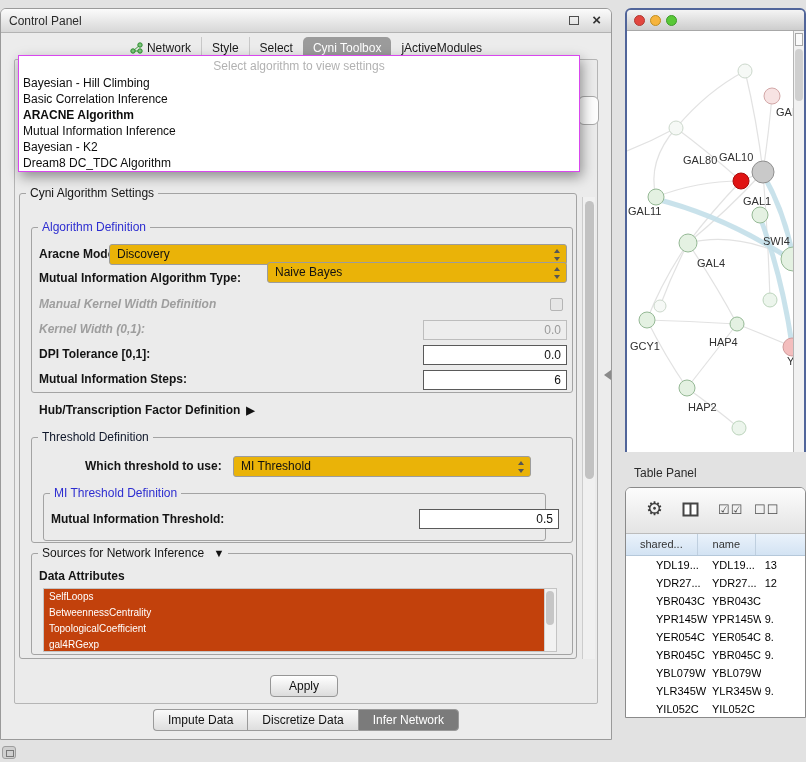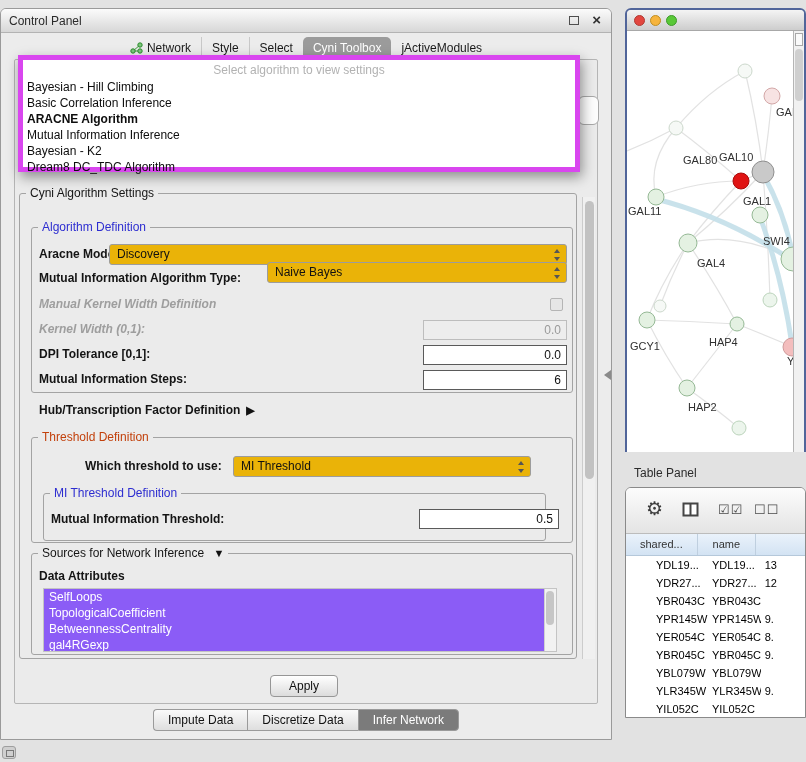--- a/index.html
+++ b/index.html
@@ -19,55 +19,55 @@
   .tab:first-child{border-left:none;text-align:right;}
   .tab.active{background:#9b9b9b;color:#fff;border-radius:5px 5px 0 0;border-left:none;}
   .tab.active + .tab{border-left:none;}
 
   .content{position:absolute;left:13px;top:50px;width:584px;height:645px;background:#ebebeb;border:1px solid #b5b5b5;border-radius:2px;}
 
   
   .group{position:absolute;border:1px solid #a3a3a3;border-radius:3px;}
   .legend{position:absolute;top:-8px;left:6px;background:#ebebeb;padding:0 4px;font-size:12px;color:#161616;white-space:nowrap;}
   .legend.blue{color:#2d2dd0;}
-  .legend.green{color:#c2410c;}
+  .legend.green{color:#0f172a;}
 
   .lbl{position:absolute;font-size:12px;font-weight:bold;color:#141414;white-space:nowrap;}
   .lbl.dis{color:#9e9e9e;font-style:italic;}
 
   .combo{position:absolute;background:#eab308;border:1px solid #9c9c9c;border-radius:3px;font-size:12px;color:#111;line-height:19px;height:21px;padding:0 20px 0 7px;white-space:nowrap;}
   .stepper{position:absolute;right:3px;top:50%;transform:translateY(-50%);width:11px;height:14px;}
   .stepper:before{content:"";position:absolute;left:2px;top:1px;border-left:3.5px solid transparent;border-right:3.5px solid transparent;border-bottom:4.5px solid #555;}
   .stepper:after{content:"";position:absolute;left:2px;bottom:1px;border-left:3.5px solid transparent;border-right:3.5px solid transparent;border-top:4.5px solid #555;}
 
   .tinput{position:absolute;background:#fff;border:1px solid #5a5a5a;font-size:12px;color:#111;text-align:right;padding:0 5px;height:20px;line-height:18px;}
   .tinput.dis{background:#ededed;border-color:#bdbdbd;color:#9a9a9a;}
   .checkbox{position:absolute;width:13px;height:13px;background:#e6e6e6;border:1px solid #b5b5b5;border-radius:2px;}
 
   .expander-arrow{font-size:11px;color:#111;margin-left:6px;}
 
   .attr-list{position:absolute;background:#fff;border:1px solid #c4c4c4;overflow:hidden;}
-  .attr-item{height:16px;line-height:16px;font-size:12px;color:#fff;background:#8b5cf6;padding-left:5px;margin-right:12px;white-space:nowrap;overflow:hidden;}
+  .attr-item{height:16px;line-height:16px;font-size:10px;color:#fff;background:#c2410c;padding-left:5px;margin-right:12px;white-space:nowrap;overflow:hidden;}
   .list-scroll{position:absolute;right:0;top:0;bottom:0;width:12px;background:#f2f2f2;border-left:1px solid #d0d0d0;}
   .list-scroll .thumb{position:absolute;left:1px;top:2px;width:8px;height:34px;background:#c6c6c6;border-radius:4px;}
 
   .btn{position:absolute;background:linear-gradient(#ffffff,#dcdcdc);border:1px solid #969696;border-radius:4px;font-size:12px;color:#111;text-align:center;line-height:20px;}
 
   .vscroll{position:absolute;background:#f0f0f0;border-left:1px solid #cccccc;}
   .vscroll .thumb{position:absolute;left:2px;width:9px;background:#c2c2c2;border-radius:5px;}
 
   
   .bottom-tabs{position:absolute;left:0;right:0;top:700px;height:22px;display:flex;justify-content:center;}
   .btab{font-size:12px;color:#111;background:linear-gradient(#fafafa,#dedede);border:1px solid #9a9a9a;border-right:none;padding:3px 14px;line-height:15px;white-space:nowrap;}
   .btab:first-child{border-radius:4px 0 0 4px;}
   .btab:last-child{border-right:1px solid #9a9a9a;border-radius:0 4px 4px 0;}
   .btab.active{background:#7b7b7b;color:#fff;}
 
   
-  #algo-dd{position:absolute;left:18px;top:55px;width:562px;height:117px;background:#fff;border:5px solid #d946ef;box-shadow:2px 5px 12px rgba(0,0,0,.4);z-index:30;padding-top:2px;}
+  #algo-dd{position:absolute;left:18px;top:55px;width:562px;height:117px;background:#fff;border:1px solid #d946ef;box-shadow:2px 5px 12px rgba(0,0,0,.4);z-index:30;padding-top:2px;}
   .dd-header{height:17px;line-height:17px;font-size:12px;color:#b2b2b2;text-align:center;}
   .dd-item{height:16px;line-height:16px;font-size:12px;color:#0d0d0d;padding-left:4px;white-space:nowrap;}
   .dd-item.sel{font-weight:bold;}
 
   
   #combo-frag{position:absolute;left:578px;top:96px;width:21px;height:29px;background:#fdfdfd;border:1px solid #a8a8a8;border-radius:6px;z-index:5;}
 
   
   #splitter-arrow{position:absolute;left:604px;top:370px;width:0;height:0;border-top:5px solid transparent;border-bottom:5px solid transparent;border-right:7px solid #8a8a8a;}
 
@@ -202,22 +202,22 @@
 
     <div class="group" style="left:30px;top:544px;width:542px;height:102px;">
       <span class="legend">
         <span>Sources for Network Inference</span>
         <span class="expander-arrow">▼</span>
       </span>
     </div>
     <span class="lbl" style="left:38px;top:560px;">Data Attributes</span>
     <div class="attr-list" style="left:42px;top:579px;width:514px;height:64px;">
       <div class="attr-item">SelfLoops</div>
+      <div class="attr-item">BetweennessCentrality</div>
       <div class="attr-item">TopologicalCoefficient</div>
-      <div class="attr-item">BetweennessCentrality</div>
       <div class="attr-item">gal4RGexp</div>
       <div class="list-scroll">
           <div class="thumb"></div>
         </div>
     </div>
 
     <div class="btn" style="left:269px;top:666px;width:68px;height:22px;">Apply</div>
 
     <div class="vscroll" style="left:581px;top:188px;width:13px;height:462px;">
       <div class="thumb" style="top:4px;height:278px;"></div>

